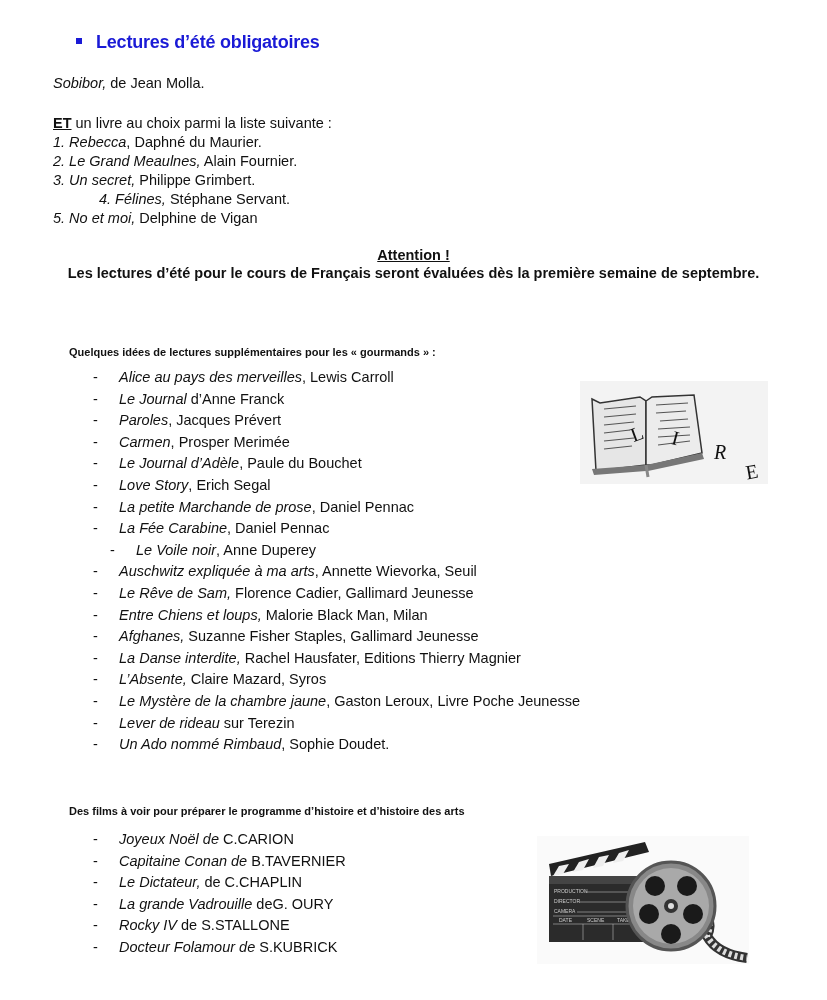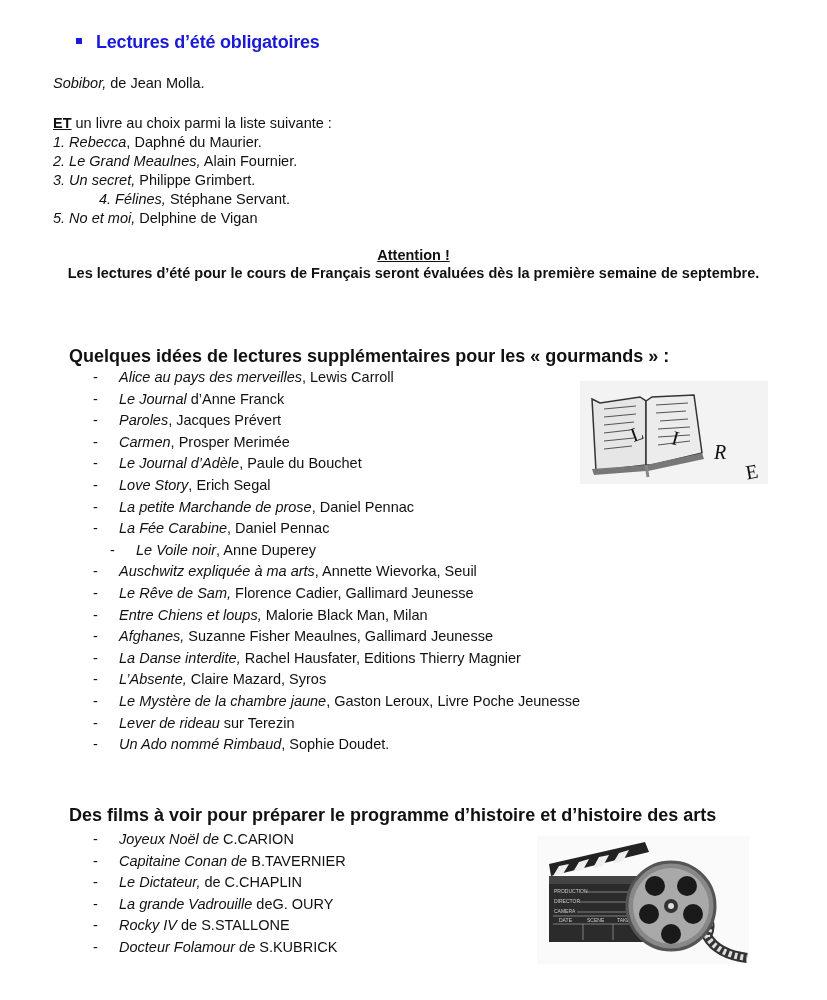--- a/index.html
+++ b/index.html
@@ -15,21 +15,21 @@
   }
   .heading .bullet {
     display: inline-block; width: 6px; height: 6px; background: #1a1ad6;
     margin-right: 14px; vertical-align: middle; position: relative; top: -2px;
   }
   em, .it { font-style: italic; }
   .line { left: 53px; line-height: 19px; }
   .et { font-weight: bold; text-decoration: underline; }
   .center { left: 0; width: 827px; text-align: center; font-weight: bold; }
   .att { text-decoration: underline; }
-  .section-title { left: 69px; font-weight: bold; font-size: 18px; }
+  .section-title { left: 69px; font-weight: bold; font-size: 11px; }
   .list-item { left: 93px; line-height: 21.6px; }
   .list-item .dash { display: inline-block; width: 26px; }
   .img-box { position: absolute; }
 </style>
 </head>
 <body>
 
 <div class="abs heading">
   <span class="bullet"></span><span>Lectures d’été obligatoires</span>
 </div>
@@ -62,21 +62,21 @@
     <div class="abs list-item" style="top: 410.2px;"><span class="dash">-</span><span class="it">Paroles</span><span>, Jacques Prévert</span></div>
     <div class="abs list-item" style="top: 431.8px;"><span class="dash">-</span><span class="it">Carmen</span><span>, Prosper Merimée</span></div>
     <div class="abs list-item" style="top: 453.4px;"><span class="dash">-</span><span class="it">Le Journal d’Adèle</span><span>, Paule du Bouchet</span></div>
     <div class="abs list-item" style="top: 475px;"><span class="dash">-</span><span class="it">Love Story</span><span>, Erich Segal</span></div>
     <div class="abs list-item" style="top: 496.6px;"><span class="dash">-</span><span class="it">La petite Marchande de prose</span><span>, Daniel Pennac</span></div>
     <div class="abs list-item" style="top: 518.2px;"><span class="dash">-</span><span class="it">La Fée Carabine</span><span>, Daniel Pennac</span></div>
     <div class="abs list-item" style="top: 539.8px; margin-left: 17px;"><span class="dash">-</span><span class="it">Le Voile noir</span><span>, Anne Duperey</span></div>
     <div class="abs list-item" style="top: 561.4px;"><span class="dash">-</span><span class="it">Auschwitz expliquée à ma arts</span><span>, Annette Wievorka, Seuil</span></div>
     <div class="abs list-item" style="top: 583px;"><span class="dash">-</span><span class="it">Le Rêve de Sam,</span><span> Florence Cadier, Gallimard Jeunesse</span></div>
     <div class="abs list-item" style="top: 604.6px;"><span class="dash">-</span><span class="it">Entre Chiens et loups,</span><span> Malorie Black Man, Milan</span></div>
-    <div class="abs list-item" style="top: 626.2px;"><span class="dash">-</span><span class="it">Afghanes,</span><span> Suzanne Fisher Meaulnes, Gallimard Jeunesse</span></div>
+    <div class="abs list-item" style="top: 626.2px;"><span class="dash">-</span><span class="it">Afghanes,</span><span> Suzanne Fisher Staples, Gallimard Jeunesse</span></div>
     <div class="abs list-item" style="top: 647.8px;"><span class="dash">-</span><span class="it">La Danse interdite,</span><span> Rachel Hausfater, Editions Thierry Magnier</span></div>
     <div class="abs list-item" style="top: 669.4px;"><span class="dash">-</span><span class="it">L’Absente,</span><span> Claire Mazard, Syros</span></div>
     <div class="abs list-item" style="top: 691px;"><span class="dash">-</span><span class="it">Le Mystère de la chambre jaune</span><span>, Gaston Leroux, Livre Poche Jeunesse</span></div>
     <div class="abs list-item" style="top: 712.6px;"><span class="dash">-</span><span class="it">Lever de rideau</span><span> sur Terezin</span></div>
     <div class="abs list-item" style="top: 734.2px;"><span class="dash">-</span><span class="it">Un Ado nommé Rimbaud</span><span>, Sophie Doudet.</span></div>
   </div>
 
 <div class="img-box" style="left:580px; top:381px; width:188px; height:103px; background:#f3f3f3;">
   <svg width="188" height="103" viewBox="0 0 188 103">
     <polygon points="12,18 20,22 60,16 66,20 66,84 16,90" fill="#e6e6e6" stroke="#333" stroke-width="1.5"></polygon>

